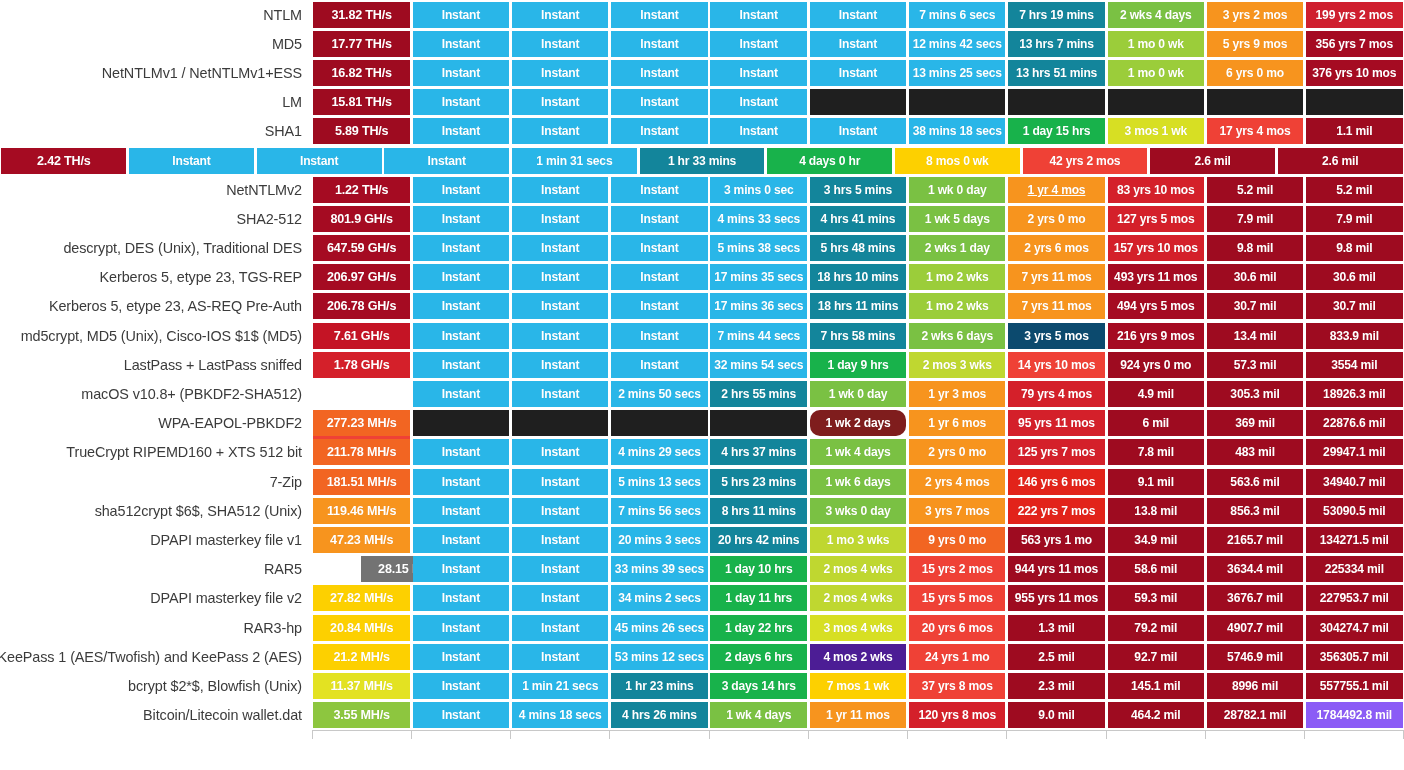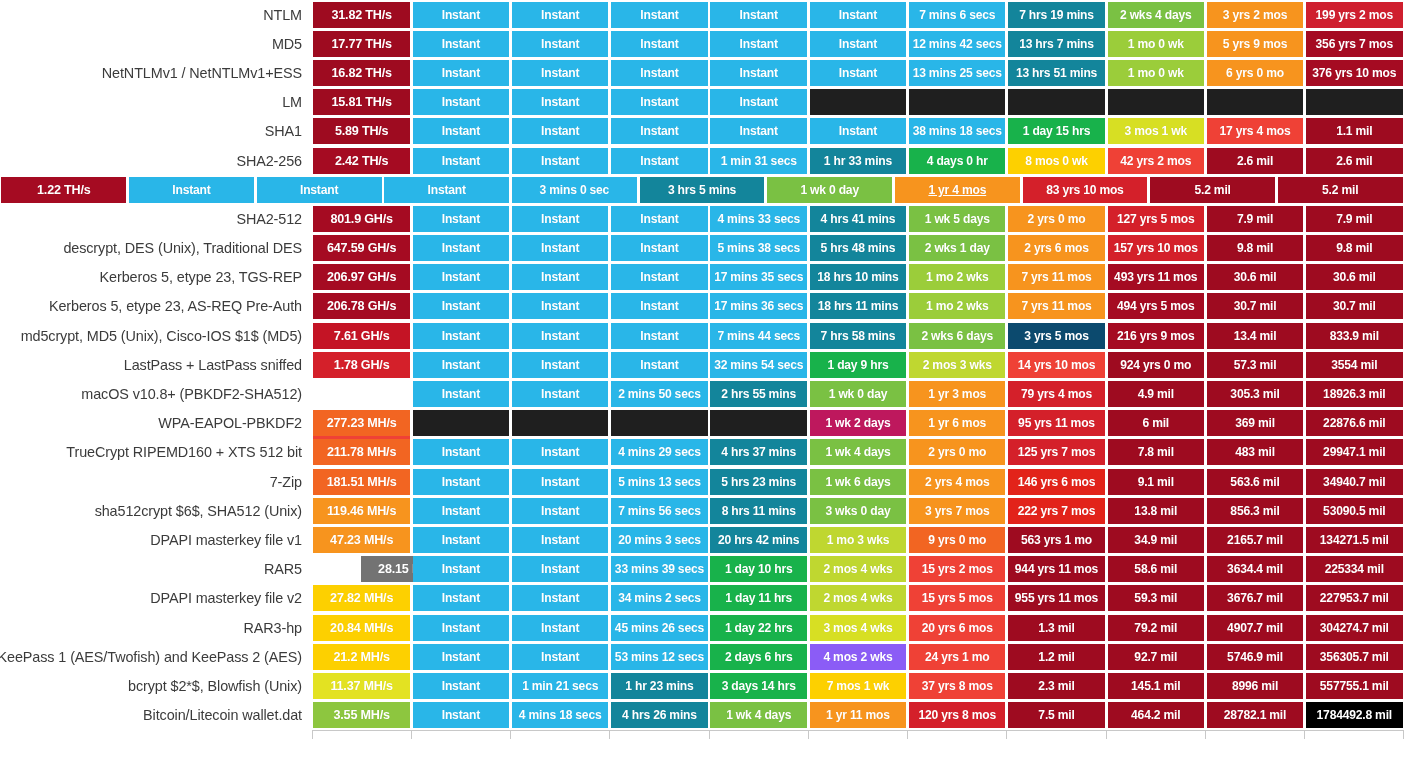--- a/index.html
+++ b/index.html
@@ -275,21 +275,20 @@
         <div class="cell" style="background: rgb(215, 223, 35);">3 mos 1 wk</div>
       </div>
       <div class="cellwrap">
         <div class="cell" style="background: rgb(239, 65, 54);">17 yrs 4 mos</div>
       </div>
       <div class="cellwrap">
         <div class="cell" style="background: rgb(158, 11, 32);">1.1 mil</div>
       </div>
     </div>
     <div class="row">
-      <div class="rowlabel">SHA2-256</div>
       <div class="cellwrap">
         <div class="cell speed" style="background: rgb(165, 11, 34);">2.42 TH/s</div>
       </div>
       <div class="cellwrap">
         <div class="cell" style="background: rgb(41, 182, 232);">Instant</div>
       </div>
       <div class="cellwrap">
         <div class="cell" style="background: rgb(41, 182, 232);">Instant</div>
       </div>
       <div class="cellwrap">
@@ -311,20 +310,21 @@
         <div class="cell" style="background: rgb(239, 65, 54);">42 yrs 2 mos</div>
       </div>
       <div class="cellwrap">
         <div class="cell" style="background: rgb(158, 11, 32);">2.6 mil</div>
       </div>
       <div class="cellwrap">
         <div class="cell" style="background: rgb(158, 11, 32);">2.6 mil</div>
       </div>
     </div>
     <div class="row">
+      <div class="rowlabel">NetNTLMv2</div>
       <div class="cellwrap">
         <div class="cell speed" style="background: rgb(165, 11, 34);">1.22 TH/s</div>
       </div>
       <div class="cellwrap">
         <div class="cell" style="background: rgb(41, 182, 232);">Instant</div>
       </div>
       <div class="cellwrap">
         <div class="cell" style="background: rgb(41, 182, 232);">Instant</div>
       </div>
       <div class="cellwrap">
@@ -615,21 +615,21 @@
       <div class="cellwrap">
         <div class="cell blank" style="background: rgb(31, 31, 31);"></div>
       </div>
       <div class="cellwrap">
         <div class="cell blank" style="background: rgb(31, 31, 31);"></div>
       </div>
       <div class="cellwrap">
         <div class="cell blank" style="background: rgb(31, 31, 31);"></div>
       </div>
       <div class="cellwrap">
-        <div class="cell" style="background: #be185d;">1 wk 2 days</div>
+        <div class="cell" style="background: #7f1d1d; border-radius: 10px;">1 wk 2 days</div>
       </div>
       <div class="cellwrap">
         <div class="cell" style="background: rgb(247, 148, 30);">1 yr 6 mos</div>
       </div>
       <div class="cellwrap">
         <div class="cell" style="background: rgb(212, 32, 42);">95 yrs 11 mos</div>
       </div>
       <div class="cellwrap">
         <div class="cell" style="background: rgb(158, 11, 32);">6 mil</div>
       </div>
@@ -903,27 +903,27 @@
       <div class="cellwrap">
         <div class="cell" style="background: rgb(41, 182, 232);">Instant</div>
       </div>
       <div class="cellwrap">
         <div class="cell" style="background: rgb(41, 182, 232);">53 mins 12 secs</div>
       </div>
       <div class="cellwrap">
         <div class="cell" style="background: rgb(24, 178, 75);">2 days 6 hrs</div>
       </div>
       <div class="cellwrap">
-        <div class="cell" style="background: #8b5cf6;">4 mos 2 wks</div>
+        <div class="cell" style="background: #4c1d95;">4 mos 2 wks</div>
       </div>
       <div class="cellwrap">
         <div class="cell" style="background: rgb(239, 65, 54);">24 yrs 1 mo</div>
       </div>
       <div class="cellwrap">
-        <div class="cell" style="background: rgb(158, 11, 32);">1.2 mil</div>
+        <div class="cell" style="background: rgb(158, 11, 32);">2.5 mil</div>
       </div>
       <div class="cellwrap">
         <div class="cell" style="background: rgb(158, 11, 32);">92.7 mil</div>
       </div>
       <div class="cellwrap">
         <div class="cell" style="background: rgb(158, 11, 32);">5746.9 mil</div>
       </div>
       <div class="cellwrap">
         <div class="cell" style="background: rgb(158, 11, 32);">356305.7 mil</div>
       </div>
@@ -981,30 +981,30 @@
       <div class="cellwrap">
         <div class="cell" style="background: rgb(122, 193, 67);">1 wk 4 days</div>
       </div>
       <div class="cellwrap">
         <div class="cell" style="background: rgb(247, 148, 30);">1 yr 11 mos</div>
       </div>
       <div class="cellwrap">
         <div class="cell" style="background: rgb(212, 32, 42);">120 yrs 8 mos</div>
       </div>
       <div class="cellwrap">
-        <div class="cell" style="background: rgb(158, 11, 32);">7.5 mil</div>
+        <div class="cell" style="background: rgb(158, 11, 32);">9.0 mil</div>
       </div>
       <div class="cellwrap">
         <div class="cell" style="background: rgb(158, 11, 32);">464.2 mil</div>
       </div>
       <div class="cellwrap">
         <div class="cell" style="background: rgb(158, 11, 32);">28782.1 mil</div>
       </div>
       <div class="cellwrap">
-        <div class="cell" style="background: #000000;">1784492.8 mil</div>
+        <div class="cell" style="background: #8b5cf6;">1784492.8 mil</div>
       </div>
     </div>
     <div class="axis">
       <div class="rowlabel"></div>
       <div class="tickwrap"></div>
       <div class="tickwrap"></div>
       <div class="tickwrap"></div>
       <div class="tickwrap"></div>
       <div class="tickwrap"></div>
       <div class="tickwrap"></div>

